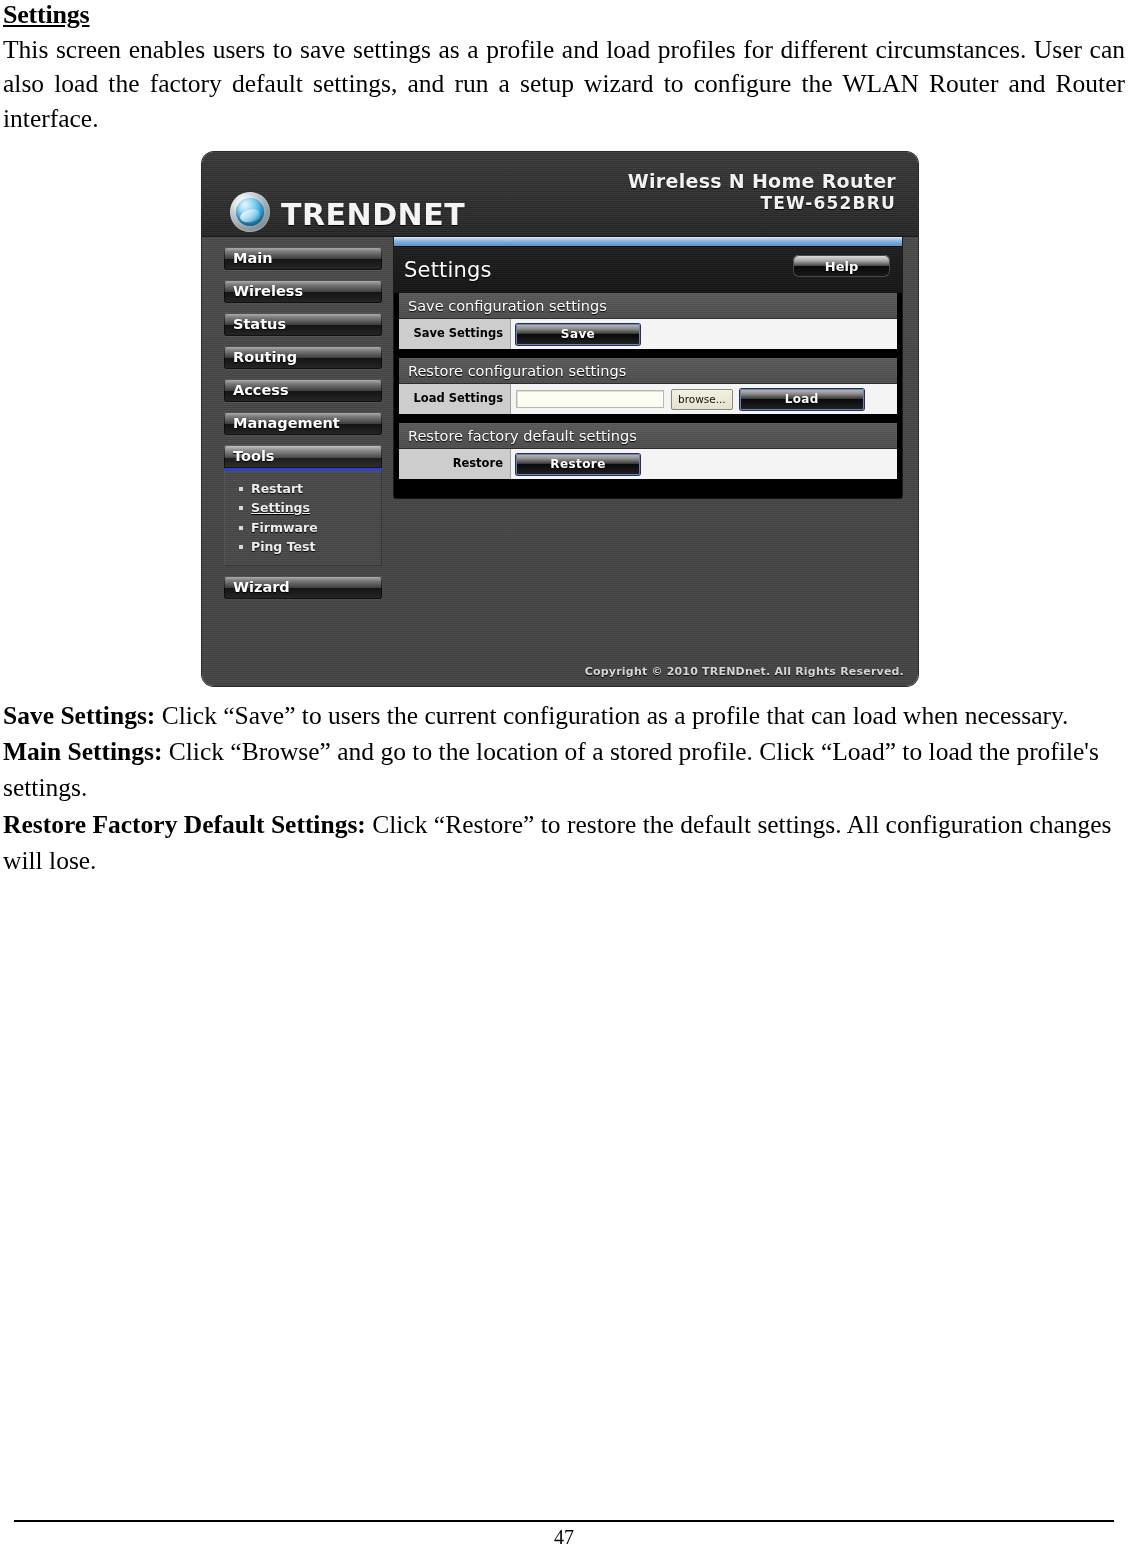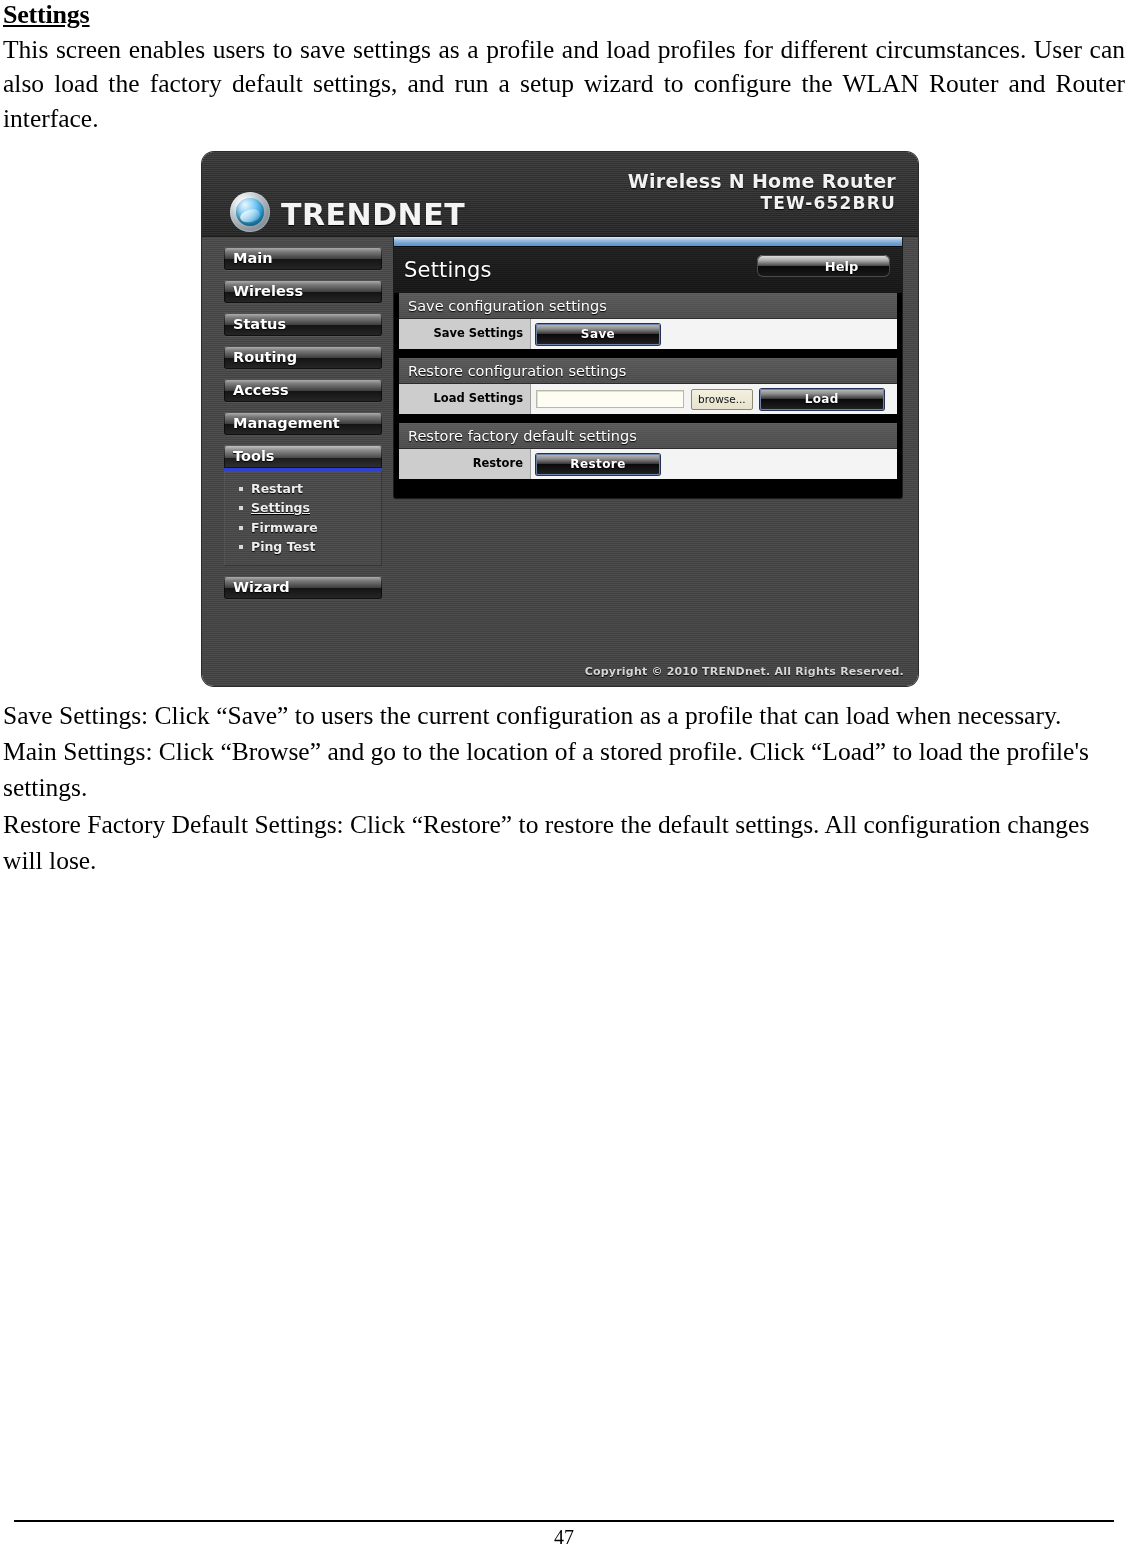--- a/index.html
+++ b/index.html
@@ -38,21 +38,21 @@
     margin: 0;
     text-align: justify;
     text-justify: inter-word;
   }
   .doc-section {
     font-size: 25.5px;
     line-height: 1.42;
     margin: 0;
   }
   .doc-section b {
-    font-weight: normal;
+    font-weight: bold;
   }
 
   
   .router-shot {
     position: absolute;
     left: 202px;
     top: 152px;
     width: 716px;
     height: 534px;
     border-radius: 12px;
@@ -264,21 +264,20 @@
     right: 12px;
     top: 8px;
     width: 97px;
     height: 22px;
     border-radius: 6px;
     background: linear-gradient(to bottom, #e8e8e8 0%, #a6a6a6 26%, #4f4f4f 48%, #0a0a0a 52%, #1a1a1a 100%);
     box-shadow: inset 0 0 0 1px #4a4a4a;
     display: flex;
     align-items: center;
     justify-content: center;
-    padding-left: 36px;
   }
   .rt-help-btn span {
     font-family: "DejaVu Sans", sans-serif;
     font-weight: bold;
     font-size: 13px;
     color: #ffffff;
     text-shadow: 0 1px 1px #000;
     line-height: 1;
   }
 
@@ -306,21 +305,21 @@
     padding-left: 9px;
     text-shadow: 0 1px 1px #000;
   }
   .rt-row {
     display: flex;
     align-items: stretch;
     background: #f4f4f4;
     min-height: 30px;
   }
   .rt-row-label {
-    width: 132px;
+    width: 112px;
     flex: none;
     background: #cdcdcd;
     border-right: 1px solid #9d9d9d;
     display: flex;
     align-items: center;
     justify-content: flex-end;
     padding-right: 7px;
     box-sizing: border-box;
   }
   .rt-row-label span {

